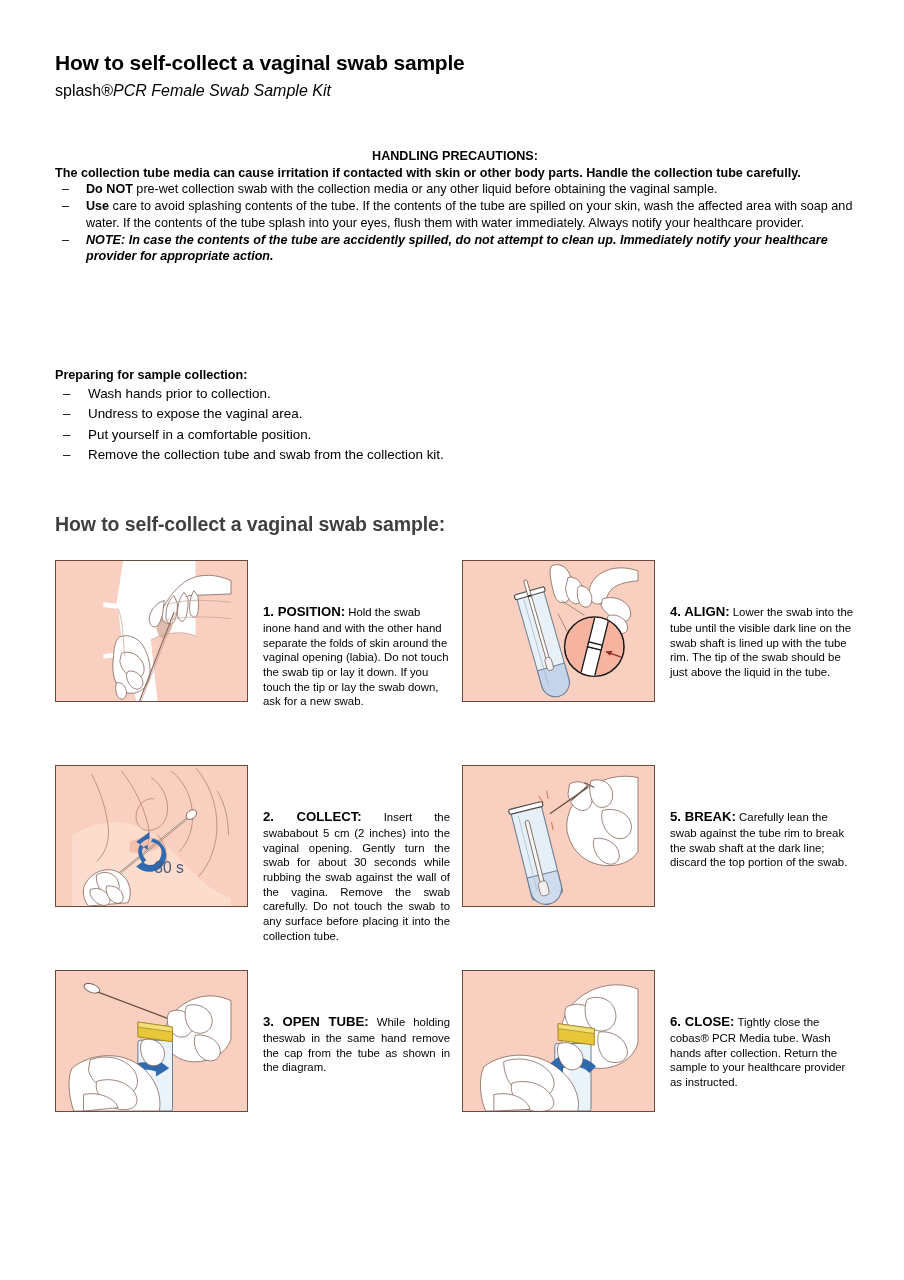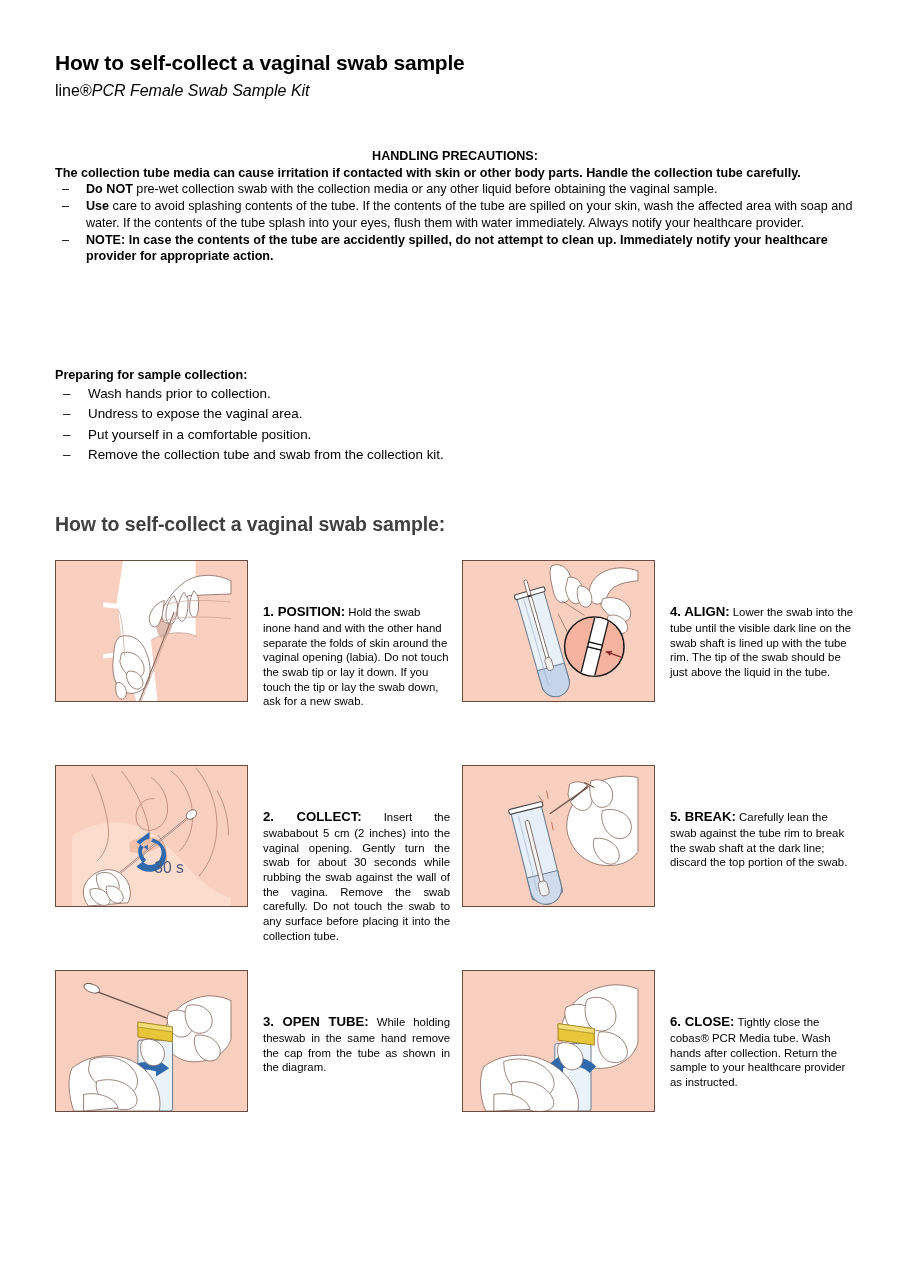--- a/index.html
+++ b/index.html
@@ -74,21 +74,21 @@
     font-size: 12.6px;
     line-height: 1.33;
     margin: 0;
   }
   ul.dashlist li .dash {
     position: absolute;
     left: 7px;
     top: 0;
   }
   .b { font-weight: bold; }
-  .bi { font-weight: bold; }
+  .bi { font-weight: bold; font-style: italic; }
 
   
   .preparing {
     position: absolute;
     left: 55px;
     top: 367px;
     width: 600px;
   }
   .prep-heading {
     font-size: 12.6px;
@@ -161,21 +161,21 @@
     font-size: 13.2px;
   }
   .step-text.justify { text-align: justify; }
 </style>
 </head>
 <body>
 
 <div class="page">
 
   <div class="doc-title">How to self-collect a vaginal swab sample</div>
-  <div class="doc-subtitle"><span>line®</span><span class="kit">PCR Female Swab Sample Kit</span></div>
+  <div class="doc-subtitle"><span>splash®</span><span class="kit">PCR Female Swab Sample Kit</span></div>
 
   <div class="precautions">
     <div class="prec-heading">HANDLING PRECAUTIONS:</div>
     <div class="prec-lead">The collection tube media can cause irritation if contacted with skin or other body parts. Handle the collection tube carefully.</div>
     <ul class="dashlist">
       <li>
         <span class="dash">–</span><span class="b">Do NOT</span><span> pre-wet collection swab with the collection media or any other liquid before obtaining the vaginal sample.</span>
       </li>
       <li>
         <span class="dash">–</span><span class="b">Use</span><span> care to avoid splashing contents of the tube. If the contents of the tube are spilled on your skin, wash the affected area with soap and water. If the contents of the tube splash into your eyes, flush them with water immediately. Always notify your healthcare provider.</span>

